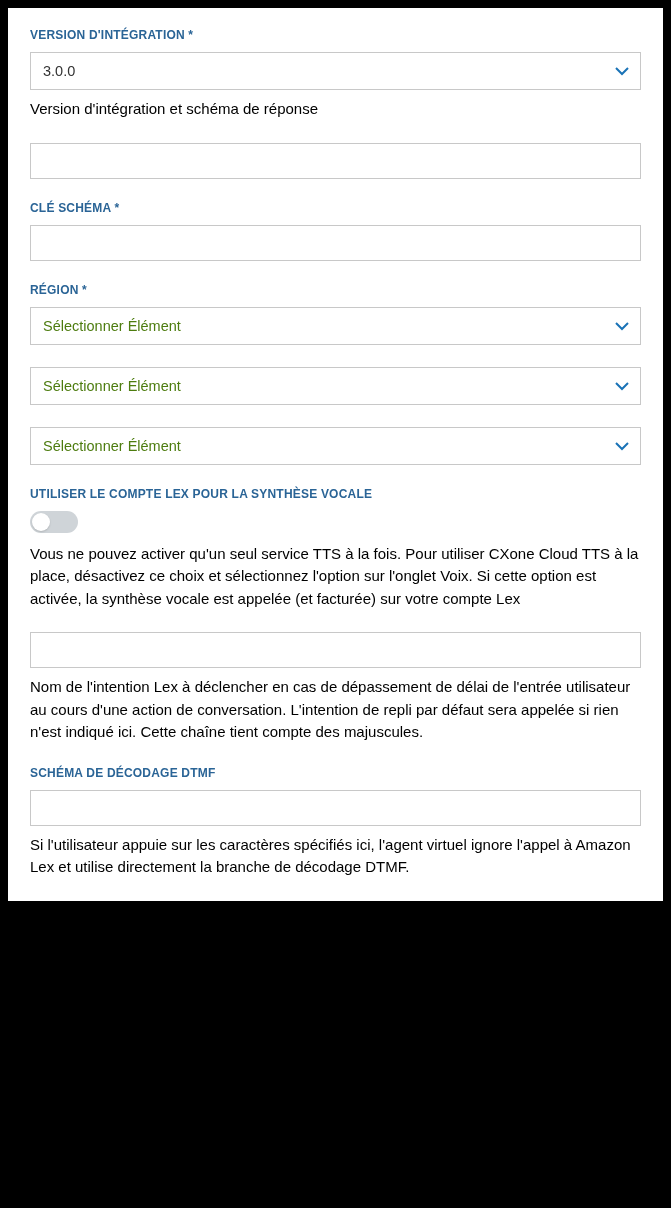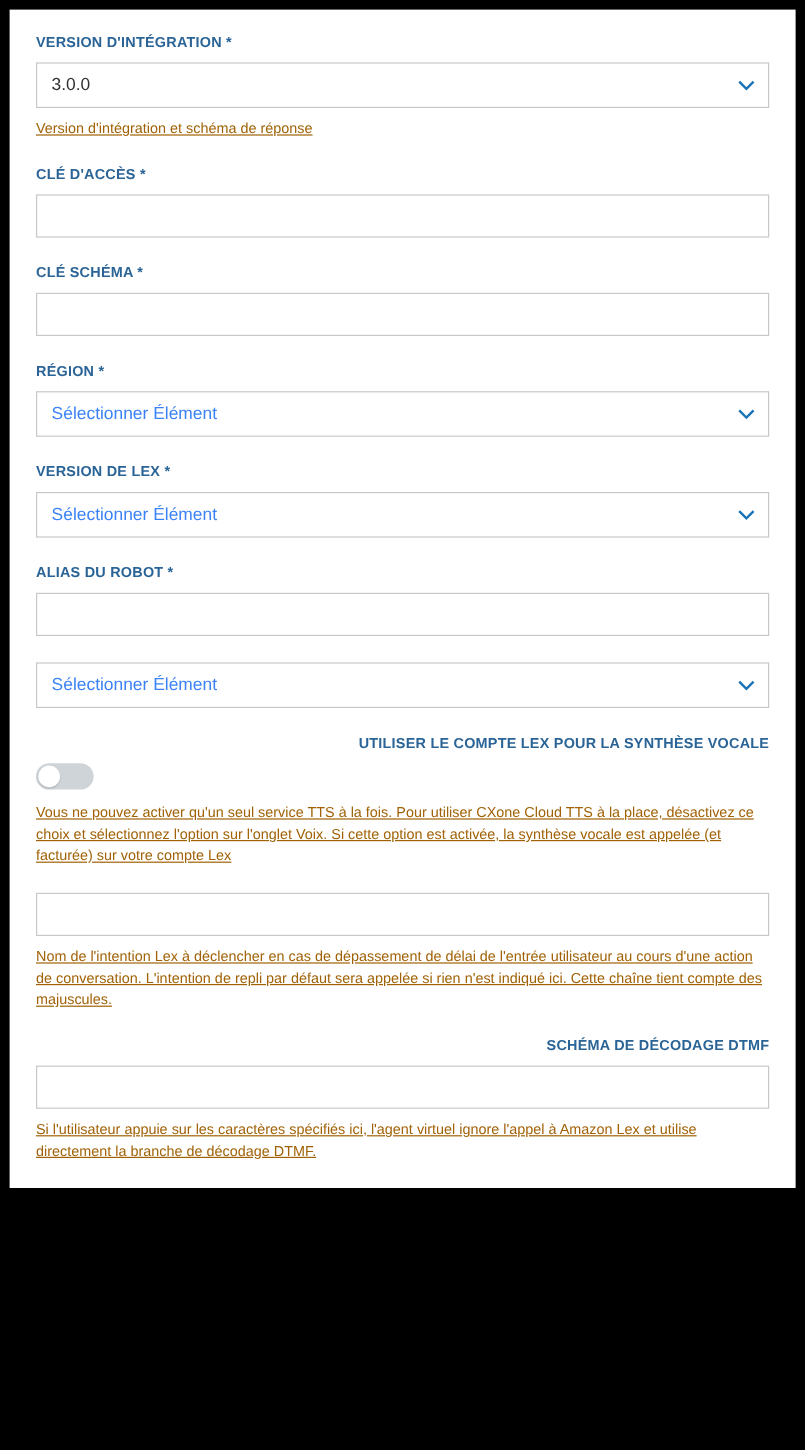--- a/index.html
+++ b/index.html
@@ -18,46 +18,45 @@
   }
   .field-label {
     color: #2a6496;
     font-size: 12px;
     font-weight: 700;
     letter-spacing: 0.2px;
     margin-bottom: 10px;
     display: block;
   }
   .help-text {
-    color: #a16207;
-    font-size: 12px;
+    color: #000000;
+    font-size: 15px;
     line-height: 1.5;
     margin-top: 8px;
-    text-decoration: underline;
   }
   .input-text {
     width: 100%;
     height: 36px;
     border: 1px solid #c8c8c8;
     background: #fff;
     font-size: 14px;
     padding: 0 10px;
     color: #333;
   }
   .select-wrap {
     position: relative;
     width: 100%;
   }
   .select-box {
     width: 100%;
     height: 38px;
     border: 1px solid #c8c8c8;
     background: #fff;
     font-size: 14.5px;
-    color: #3b82f6;
+    color: #4d7c0f;
     padding: 0 36px 0 12px;
     display: flex;
     align-items: center;
     cursor: pointer;
   }
   .select-box.has-value { color: #333; }
   .chevron {
     position: absolute;
     right: 12px;
     top: 50%;
@@ -85,21 +84,20 @@
     background: #fff;
     box-shadow: 0 1px 2px rgba(0,0,0,0.15);
   }
   .section-label-plain {
     color: #2a6496;
     font-size: 12px;
     font-weight: 700;
     letter-spacing: 0.2px;
     margin-bottom: 10px;
     display: block;
-    text-align: right;
   }
 </style>
 </head>
 <body>
 
 <div class="panel">
 
   <div class="field-group">
     <label class="field-label">VERSION D'INTÉGRATION *</label>
     <div class="select-wrap">
@@ -107,21 +105,20 @@
       <span class="chevron">
         <svg width="14" height="10" viewBox="0 0 14 10">
             <path d="M1 2 L7 8 L13 2" stroke="#1a73b7" stroke-width="2" fill="none"></path>
           </svg>
       </span>
     </div>
     <div class="help-text">Version d'intégration et schéma de réponse</div>
   </div>
 
   <div class="field-group">
-    <label class="field-label">CLÉ D'ACCÈS *</label>
     <input class="input-text" type="text" value="" style="">
   </div>
 
   <div class="field-group">
     <label class="field-label">CLÉ SCHÉMA *</label>
     <input class="input-text" type="text" value="" style="">
   </div>
 
   <div class="field-group">
     <label class="field-label">RÉGION *</label>
@@ -129,36 +126,31 @@
       <div class="select-box">Sélectionner Élément</div>
       <span class="chevron">
         <svg width="14" height="10" viewBox="0 0 14 10">
             <path d="M1 2 L7 8 L13 2" stroke="#1a73b7" stroke-width="2" fill="none"></path>
           </svg>
       </span>
     </div>
   </div>
 
   <div class="field-group">
-    <label class="field-label">VERSION DE LEX *</label>
     <div class="select-wrap">
       <div class="select-box">Sélectionner Élément</div>
       <span class="chevron">
         <svg width="14" height="10" viewBox="0 0 14 10">
             <path d="M1 2 L7 8 L13 2" stroke="#1a73b7" stroke-width="2" fill="none"></path>
           </svg>
       </span>
     </div>
   </div>
 
 
-  <div class="field-group">
-    <label class="field-label">ALIAS DU ROBOT *</label>
-    <input class="input-text" type="text" value="" style="">
-  </div>
 
   <div class="field-group">
     <div class="select-wrap">
       <div class="select-box">Sélectionner Élément</div>
       <span class="chevron">
         <svg width="14" height="10" viewBox="0 0 14 10">
             <path d="M1 2 L7 8 L13 2" stroke="#1a73b7" stroke-width="2" fill="none"></path>
           </svg>
       </span>
     </div>

